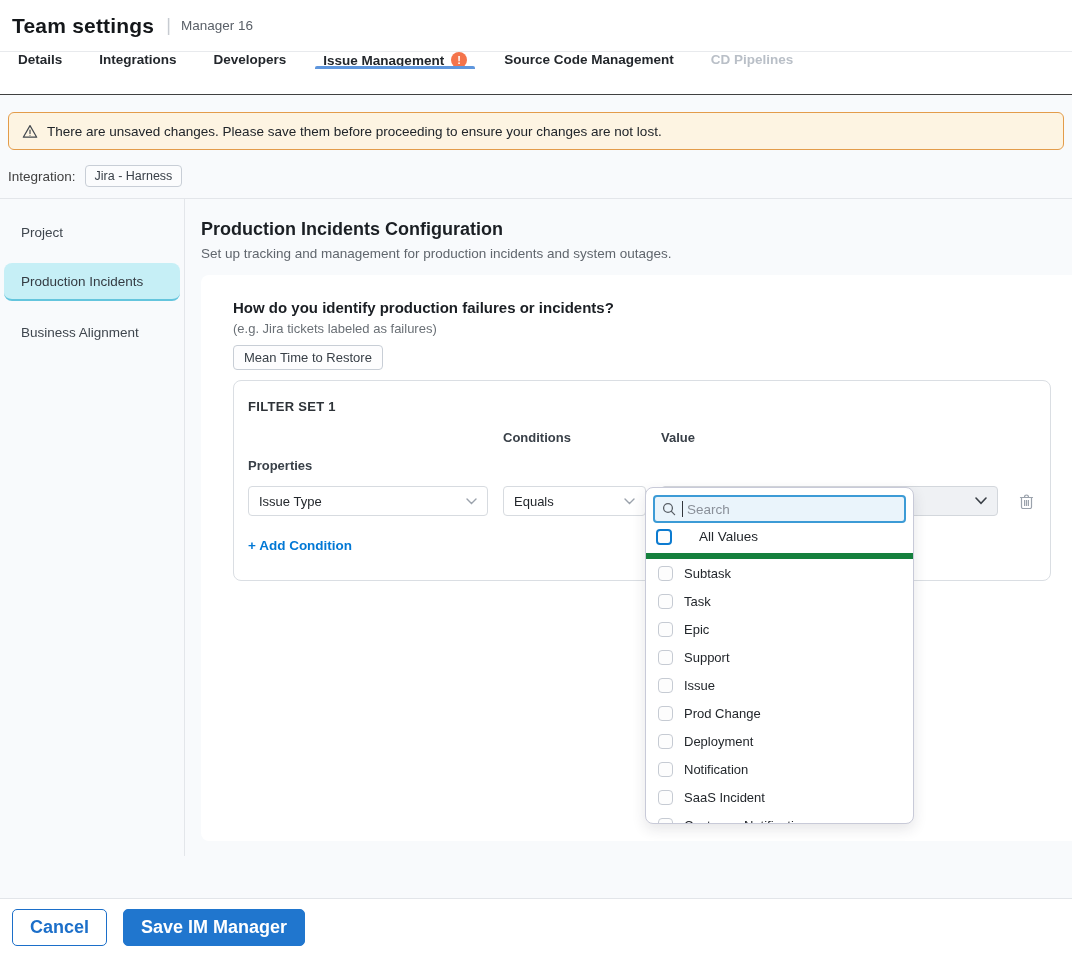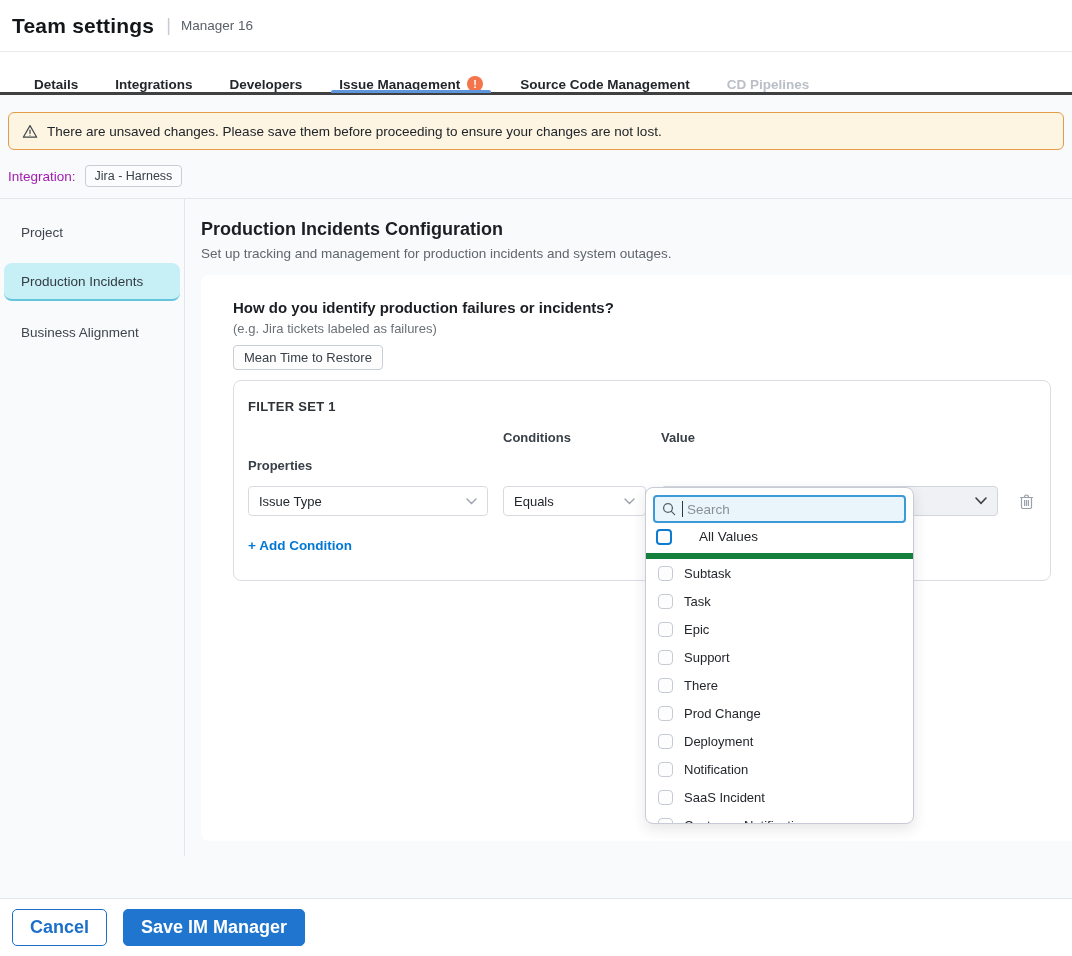--- a/index.html
+++ b/index.html
@@ -10,36 +10,36 @@
     -webkit-font-smoothing:antialiased;
   }
 
   
   .hdr { height:52px; background:#fff; display:flex; align-items:center; padding:0 12px; border-bottom:1px solid #E8EAED; }
   .hdr-title { font-size:21px; font-weight:bold; color:#14171A; letter-spacing:.2px; }
   .hdr-sep { color:#C7CBD1; font-size:18px; margin:0 10px 0 12px; font-weight:300; }
   .hdr-sub { font-size:13.5px; color:#5A6068; }
 
   
-  .tabbar { height:43px; background:#fff; display:flex; align-items:flex-end; padding:0 32px; border-bottom:3px solid #404040; }
+  .tabbar { height:43px; background:#fff; display:flex; align-items:flex-start; padding:0 16px; border-bottom:1px solid #404040; }
   .tab { display:flex; align-items:center; gap:7px; padding:0 2px; margin-right:33px; font-size:13.5px; font-weight:600; color:#23272C; cursor:pointer; position:relative; }
   .tab.active { font-weight:bold; }
   .tab.active::after { content:""; position:absolute; left:-6px; right:-6px; bottom:-1px; height:3px; background:#5E96DD; border-radius:2px 2px 0 0; }
   .tab.disabled { color:#B9BFC7; font-weight:600; cursor:default; }
   .tab-badge { width:16px; height:16px; border-radius:50%; background:#F4744B; color:#fff; font-size:11px; font-weight:bold; display:flex; align-items:center; justify-content:center; line-height:1; }
 
   
   .section { background:#F8FAFC; height:803px; }
   .banner-wrap { padding:17px 8px 0 8px; }
   .banner { height:38px; border:1.5px solid #E39C4A; background:#FDF4E2; border-radius:6px; display:flex; align-items:center; padding:0 13px; gap:9px; }
   .banner-text { font-size:13.5px; color:#20252A; }
   .warn-icon { flex:0 0 auto; display:flex; }
 
   .integration-row { display:flex; align-items:center; padding:15px 8px 11px 8px; gap:9px; border-bottom:1px solid #E3E6EA; }
-  .integration-label { font-size:13.5px; color:#a21caf; }
+  .integration-label { font-size:13.5px; color:#404040; }
   .chip { font-size:12.5px; color:#394048; border:1px solid #C8CED6; border-radius:4px; padding:3px 9px; background:#FBFCFD; white-space:nowrap; }
 
   .content-row { display:flex; height:657px; }
   .sidebar { width:185px; flex:0 0 185px; border-right:1px solid #E3E6EA; padding:14px 2px 0 0; }
   .side-item { height:38px; display:flex; align-items:center; padding-left:17px; margin:0 2px 12px 4px; font-size:13.5px; color:#3F464E; border-radius:8px; cursor:pointer; }
   .side-item.active { background:#C6EFF6; border-bottom:2px solid #64C5DD; color:#343B42; }
 
   .main { flex:1; padding:18px 8px 0 16px; }
   .main-title { font-size:18px; font-weight:bold; color:#1B1F24; line-height:24px; }
   .main-sub { font-size:13.5px; color:#60666D; margin-top:5px; }
@@ -244,21 +244,21 @@
   <div class="dd-item">
       <span class="cb"></span>
       <span class="dd-label">Epic</span>
     </div>
   <div class="dd-item">
       <span class="cb"></span>
       <span class="dd-label">Support</span>
     </div>
   <div class="dd-item">
       <span class="cb"></span>
-      <span class="dd-label">There</span>
+      <span class="dd-label">Issue</span>
     </div>
   <div class="dd-item">
       <span class="cb"></span>
       <span class="dd-label">Prod Change</span>
     </div>
   <div class="dd-item">
       <span class="cb"></span>
       <span class="dd-label">Deployment</span>
     </div>
   <div class="dd-item">

